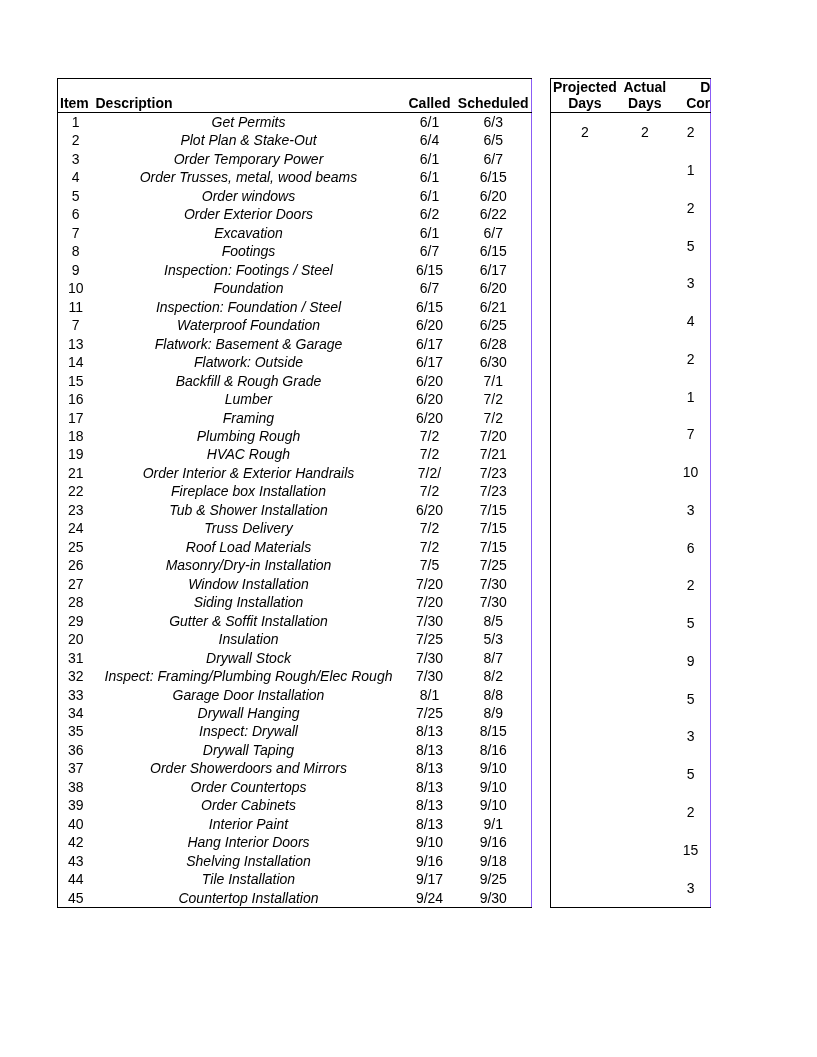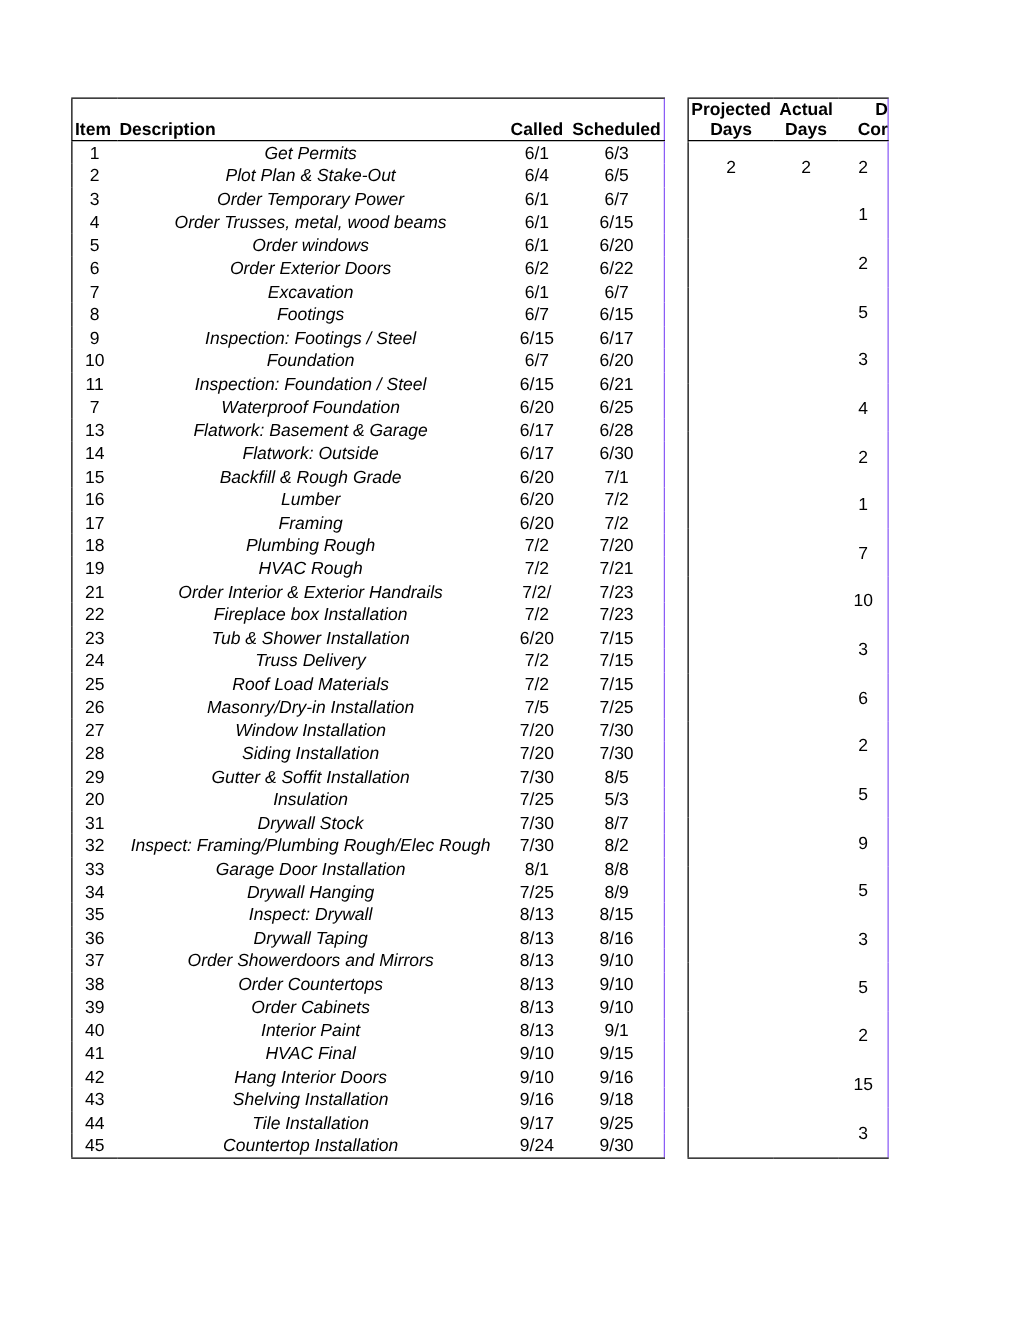--- a/index.html
+++ b/index.html
@@ -321,26 +321,20 @@
             <td class="date">8/13</td>
             <td class="date">9/10</td>
           </tr>
           <tr>
             <td class="num">40</td>
             <td class="desc">Interior Paint</td>
             <td class="date">8/13</td>
             <td class="date">9/1</td>
           </tr>
           <tr>
-            <td class="num">41</td>
-            <td class="desc">HVAC Final</td>
-            <td class="date">9/10</td>
-            <td class="date">9/15</td>
-          </tr>
-          <tr>
             <td class="num">42</td>
             <td class="desc">Hang Interior Doors</td>
             <td class="date">9/10</td>
             <td class="date">9/16</td>
           </tr>
           <tr>
             <td class="num">43</td>
             <td class="desc">Shelving Installation</td>
             <td class="date">9/16</td>
             <td class="date">9/18</td>

